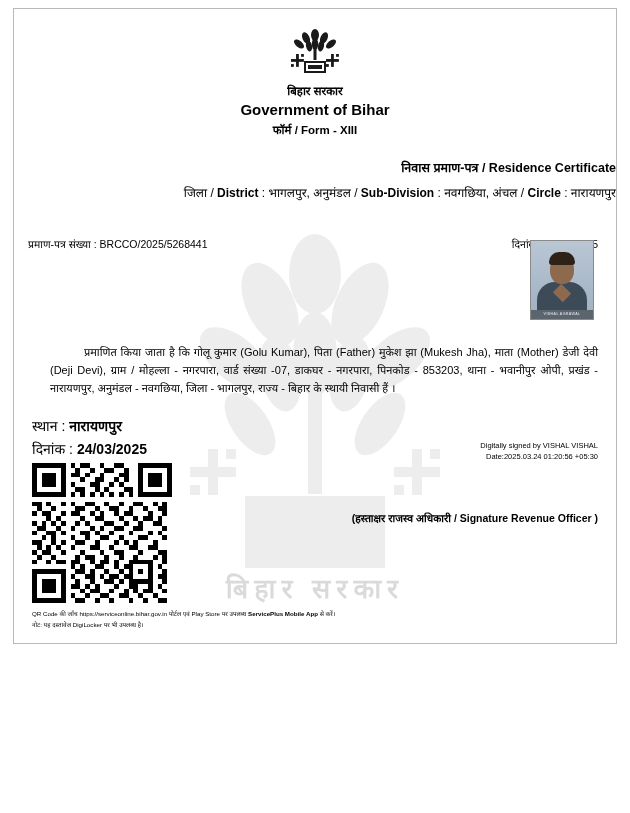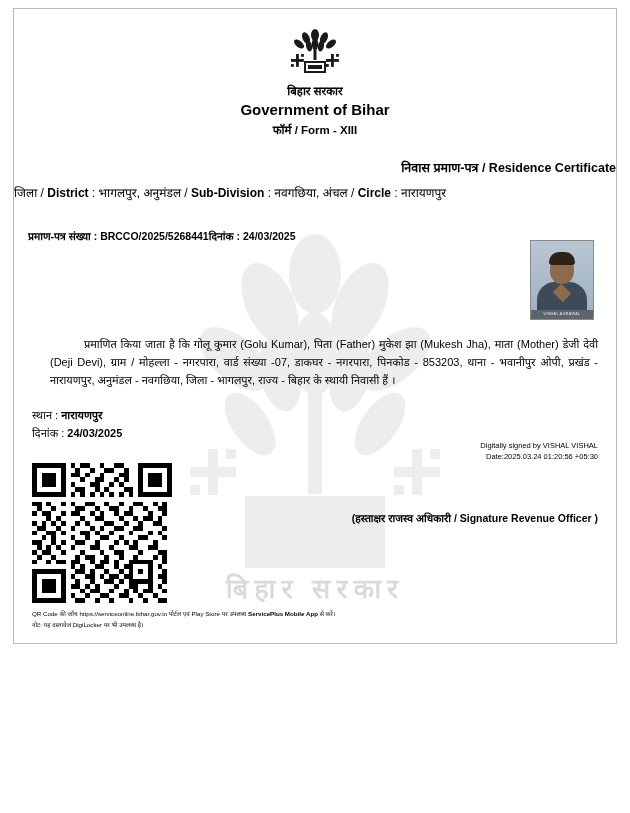--- a/index.html
+++ b/index.html
@@ -89,34 +89,34 @@
     font-weight: bold;
     margin-top: 4px;
   }
   .title-row {
     text-align: right;
     font-size: 12.5px;
     font-weight: bold;
     margin-top: 22px;
   }
   .subtitle-row {
-    text-align: left;
+    text-align: right;
     font-size: 12px;
     margin-top: 8px;
   }
   .subtitle-row b { font-weight: bold; }
 
   
   .meta {
-    margin-top: 28px;
+    margin-top: 36px;
     padding: 0 14px;
     display: flex;
-    justify-content: flex-start;
+    justify-content: space-between;
     font-size: 10.5px;
-    font-weight: bold;
+    font-weight: normal;
   }
   .meta .left { }
   .meta .right { padding-right: 4px; }
 
   
   .photo {
     position: absolute;
     right: 22px;
     top: 231px;
     width: 62px;
@@ -187,21 +187,21 @@
     margin: 92px 18px 0 36px;
     font-size: 11px;
     line-height: 1.65;
     text-align: justify;
     text-indent: 34px;
   }
 
   
   .place-block {
     margin: 18px 0 0 18px;
-    font-size: 11px;
+    font-size: 14px;
     line-height: 1.6;
   }
   .place-block .lbl { font-weight: normal; }
   .place-block .val { font-weight: bold; }
 
   
   .sign-block {
     position: absolute;
     right: 18px;
     top: 432px;

